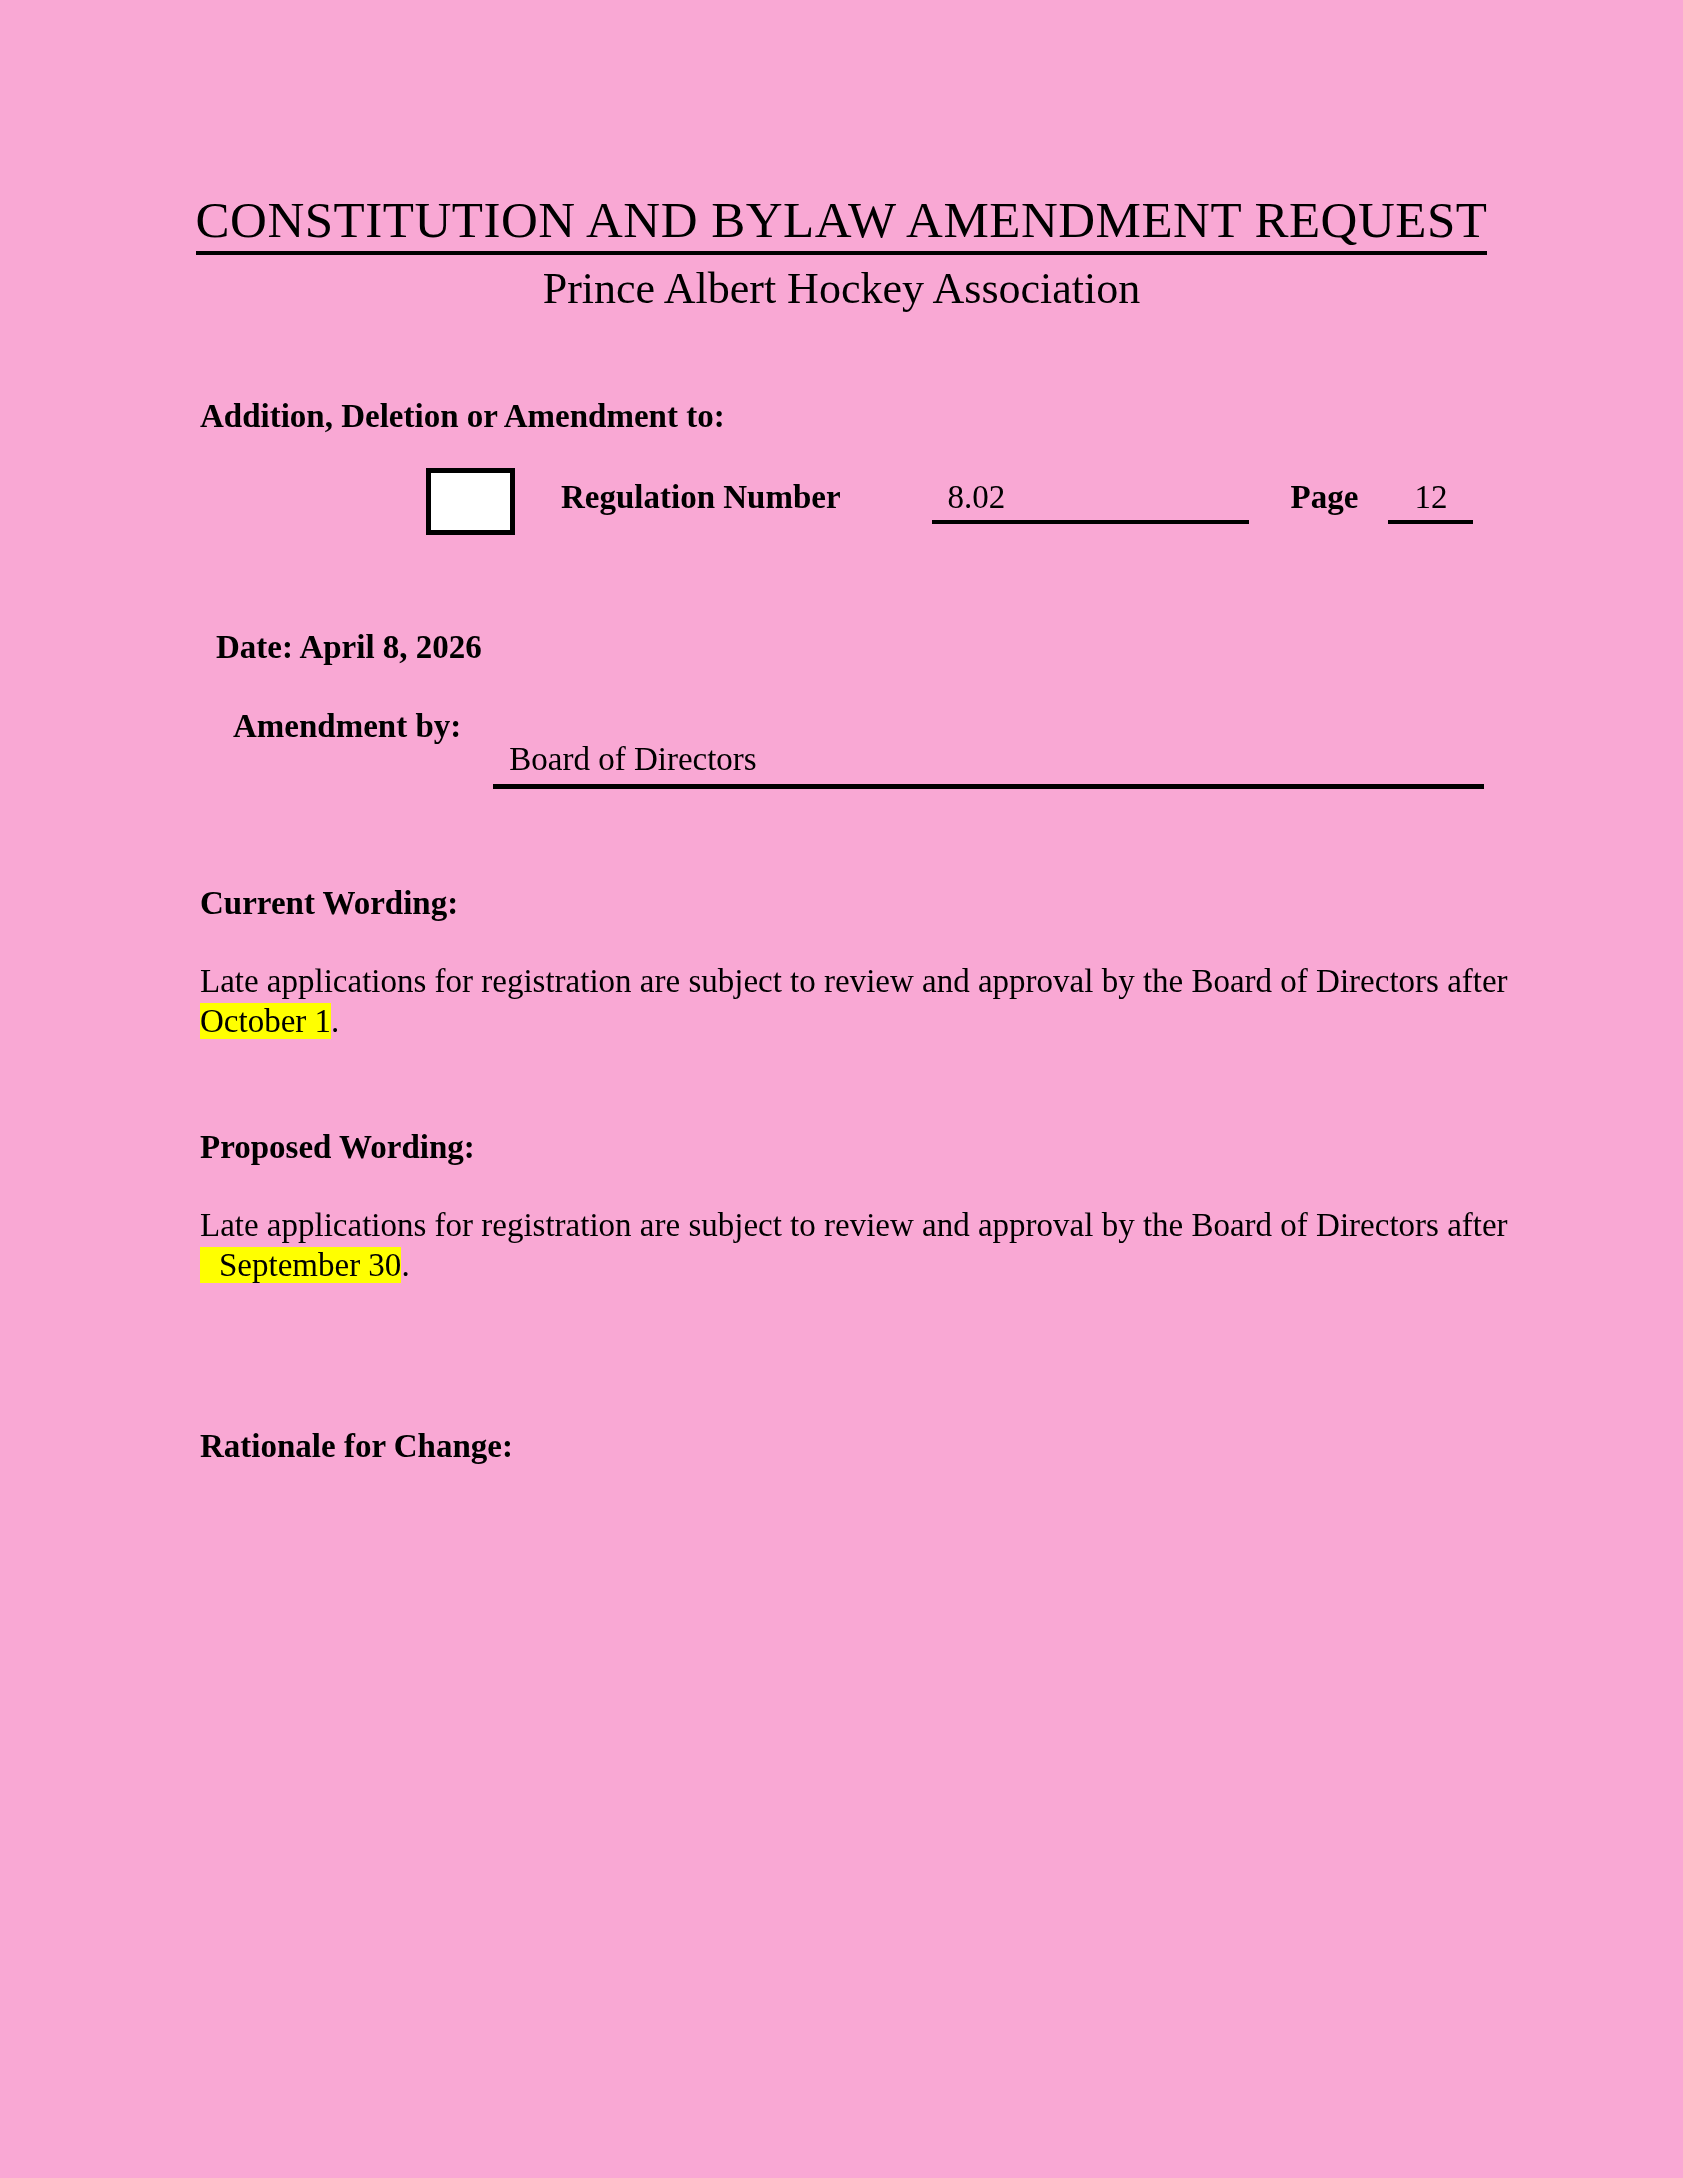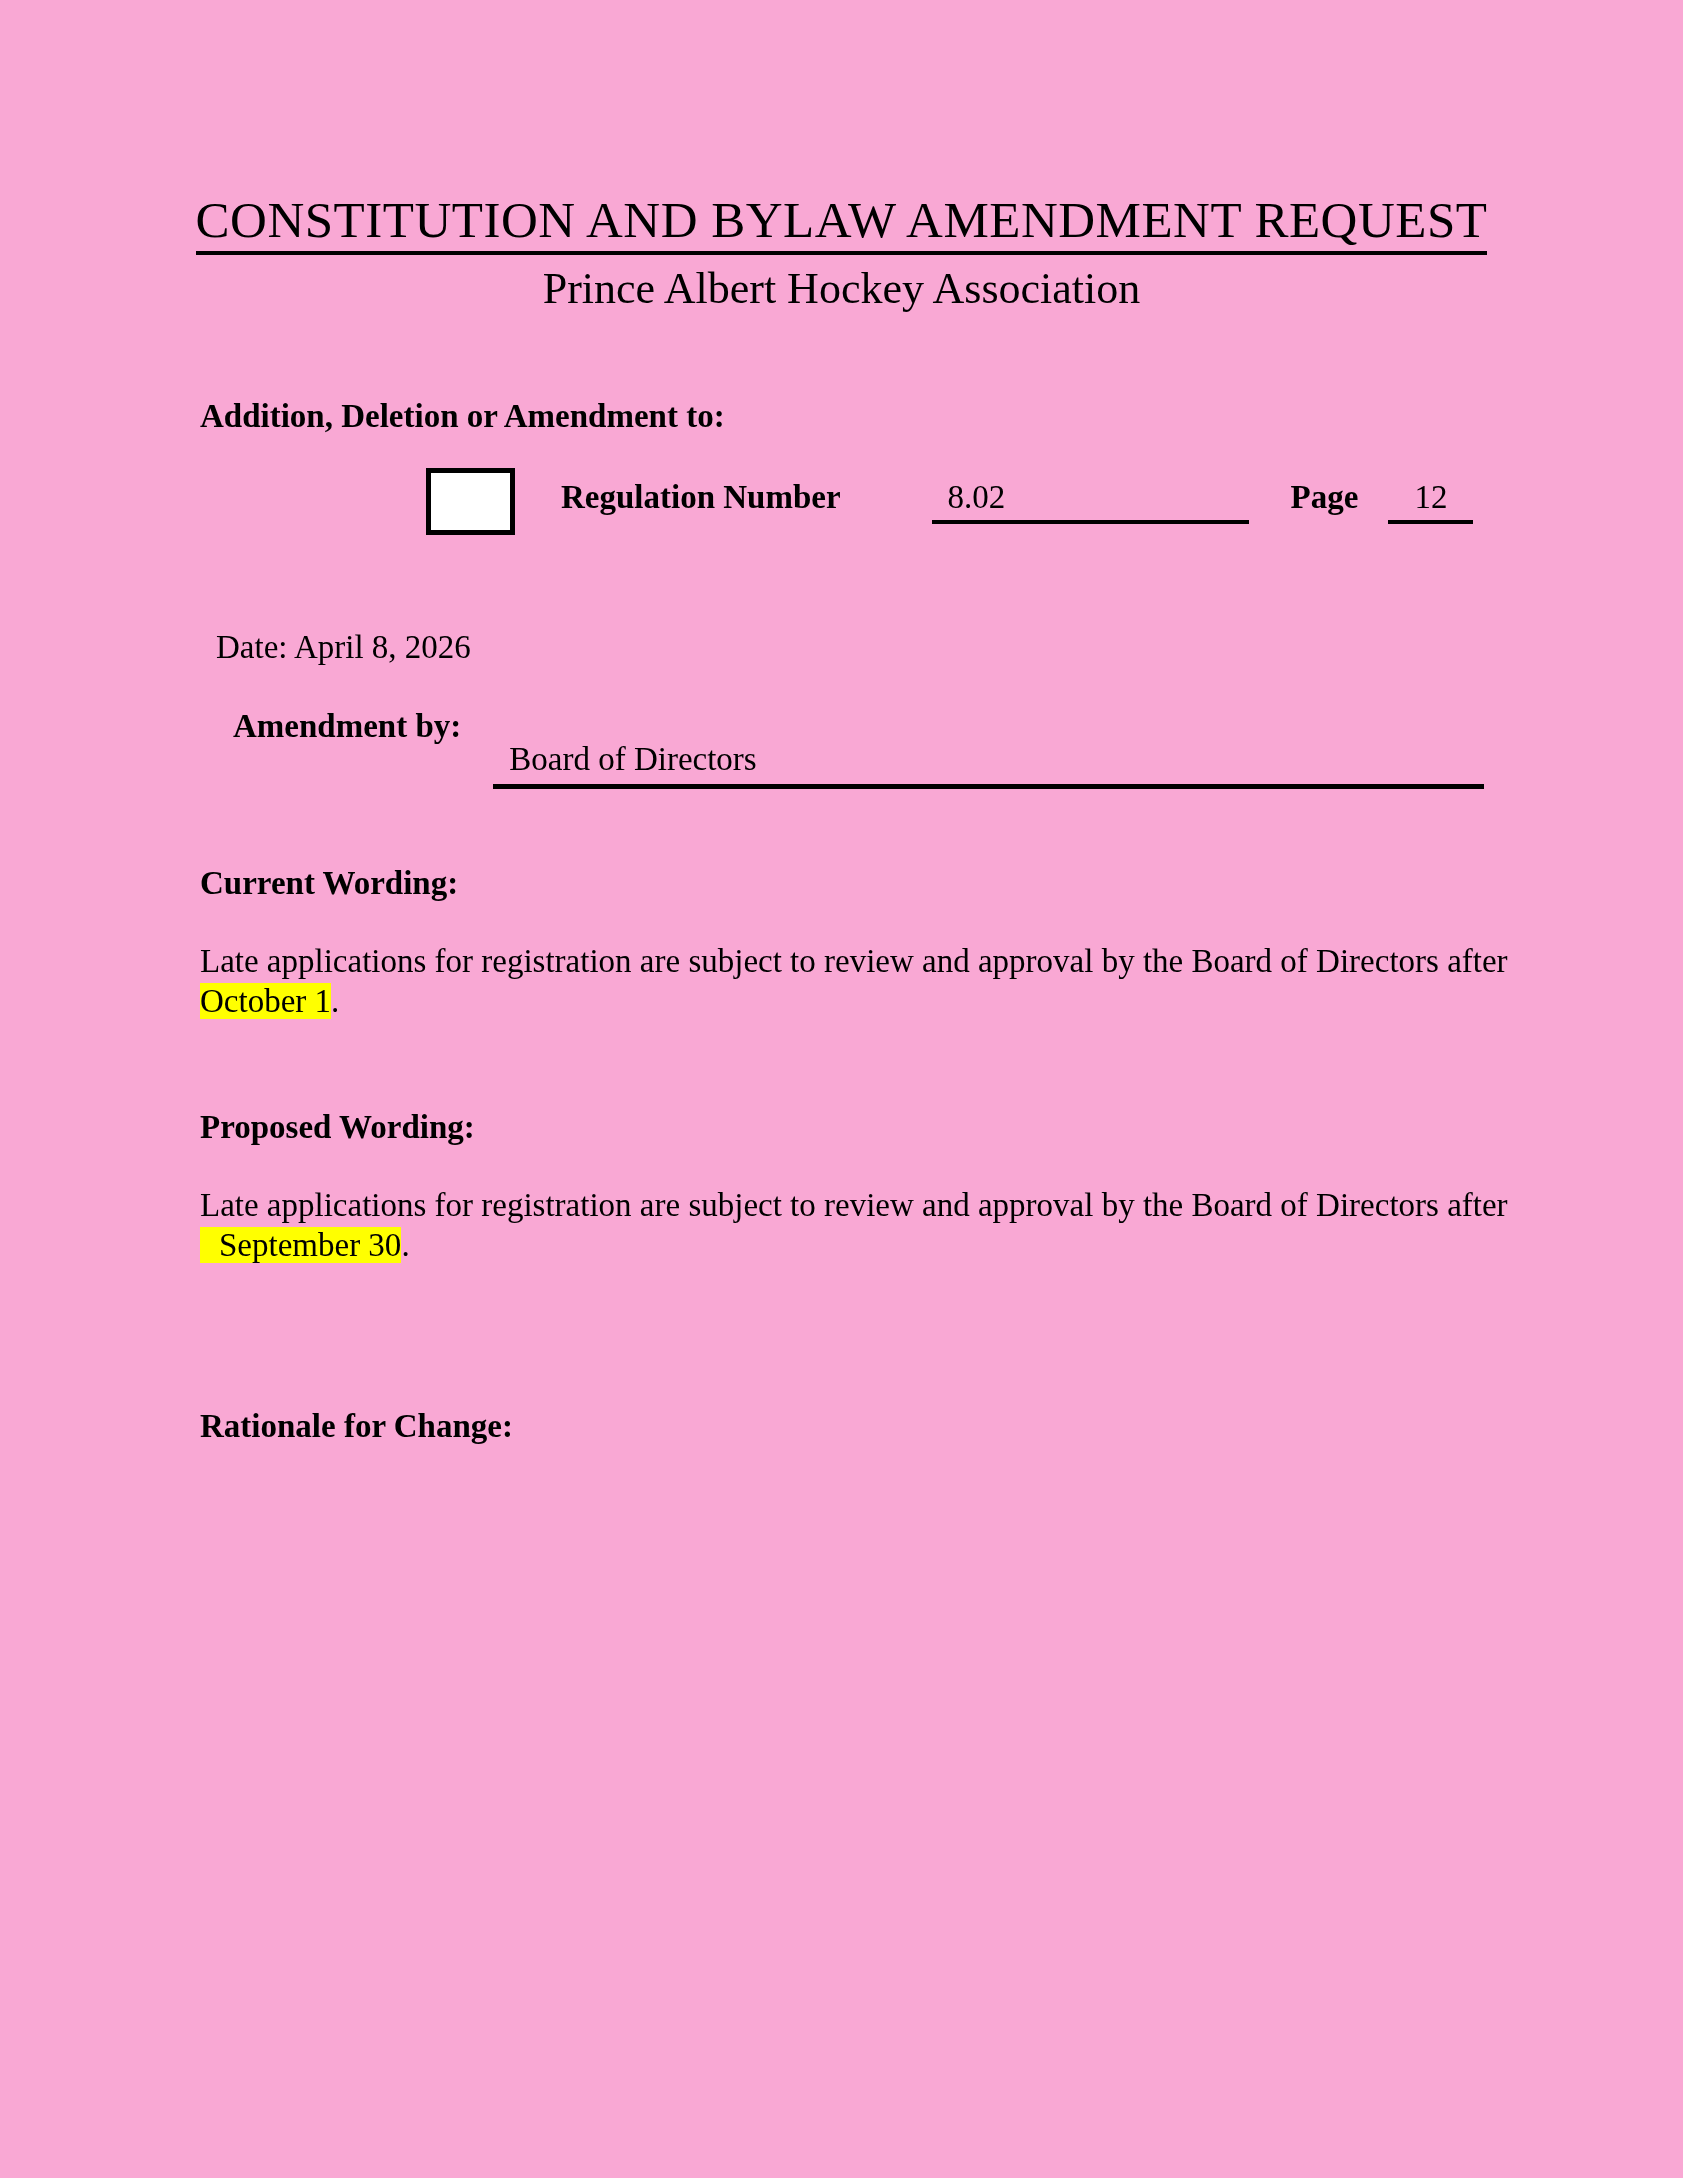--- a/index.html
+++ b/index.html
@@ -80,21 +80,21 @@
     margin-left: 30px;
     width: 85px;
     border-bottom: 4px solid #000;
     padding: 0 0 4px 0;
     text-align: center;
   }
   
   .date-line {
     margin: 93px 0 0 216px;
     font-size: 33px;
-    font-weight: normal;
+    font-weight: bold;
   }
   
   .submitted-row {
     display: flex;
     align-items: flex-end;
     margin-left: 233px;
     margin-top: 42px;
     font-size: 33px;
   }
   .submitted-label {
@@ -102,21 +102,21 @@
     padding-bottom: 44px;
     white-space: nowrap;
   }
   .submitted-field {
     margin-left: 32px;
     width: 975px;
     border-bottom: 5px solid #000;
     padding: 0 0 6px 16px;
     white-space: nowrap;
   }
-  .current-heading { margin-top: 76px; }
+  .current-heading { margin-top: 96px; }
   .para {
     margin-left: 200px;
     margin-top: 39px;
     width: 1317px;
     font-size: 33px;
     line-height: 40px;
   }
   .hl {
     background: #ffff00;
   }

